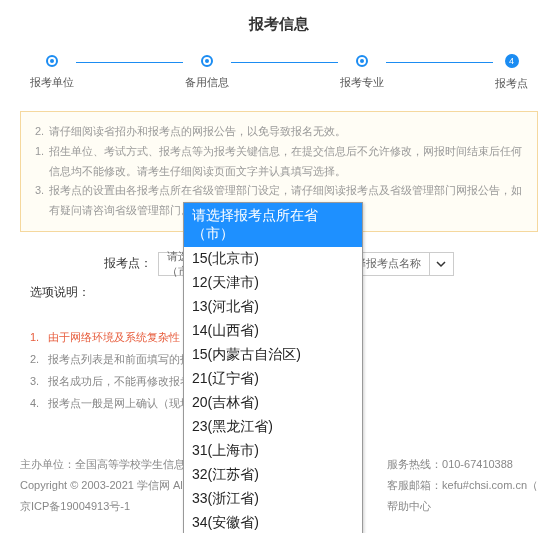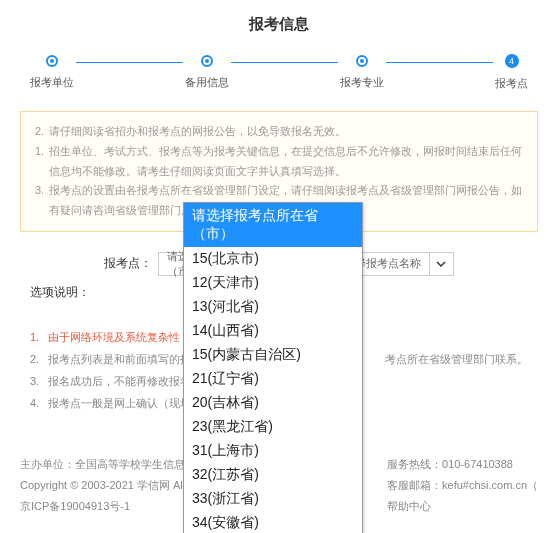--- a/index.html
+++ b/index.html
@@ -101,21 +101,21 @@
             <path d="M1 3 L5 7 L9 3" fill="none" stroke="#333" stroke-width="1.5"></path>
           </svg>
         </span>
     </div>
   </div>
 
   <div class="section">
     <div class="section-title">选项说明：</div>
     <ol>
       <li data-num="1." class="highlight">由于网络环境及系统复杂性，选择省市后，请耐</li>
-      <li data-num="2."><span>报考点列表是和前面填写的招生单位、考试方式</span><span style="float:right">考点所在省级管理部门联系。</span></li>
+      <li data-num="2."><span>报考点列表是和前面填写的招生单位、考试方式</span></li>
       <li data-num="3.">报名成功后，不能再修改报考点，请考生慎重选</li>
       <li data-num="4.">报考点一般是网上确认（现场确认）和考试的地</li>
     </ol>
   </div>
 
   <div class="footer">
     <div class="footer-left">
       <div><span>主办单位：</span><span class="footer-link">全国高等学校学生信息咨询与就业指导中心</span></div>
       <div>Copyright © 2003-2021 学信网 All Rights Reserved</div>
       <div>京ICP备19004913号-1</div>

